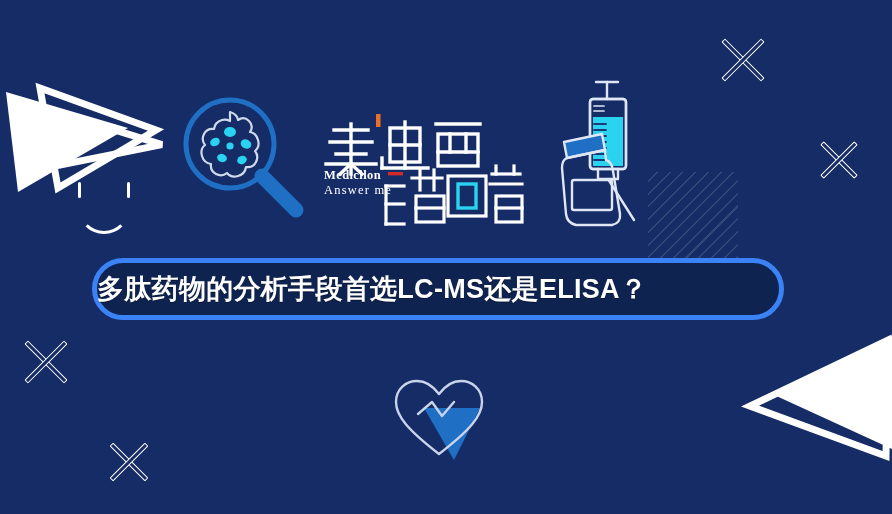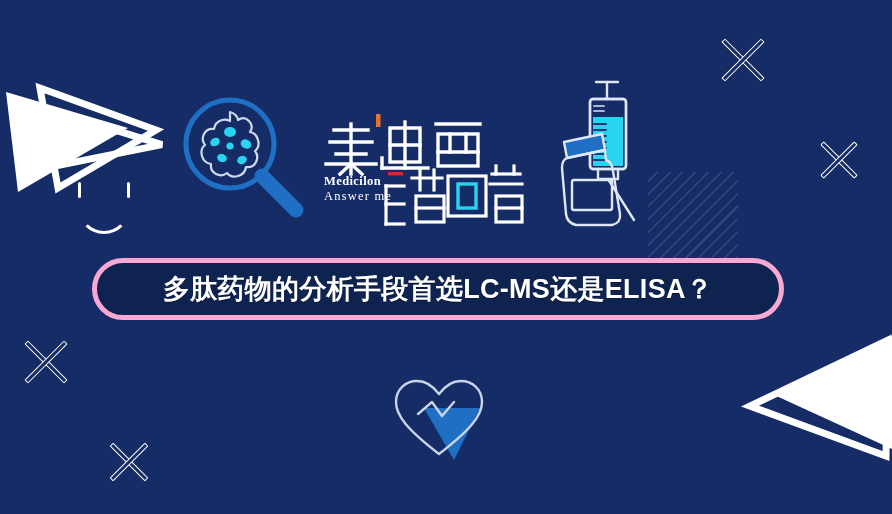--- a/index.html
+++ b/index.html
@@ -75,39 +75,39 @@
   
   .magnifier{position:absolute;left:178px;top:92px;width:128px;height:128px;}
   .syringe{position:absolute;left:546px;top:72px;width:132px;height:158px;}
   .heartchat{position:absolute;left:386px;top:372px;width:106px;height:88px;}
 
   
   .logo{
     position:absolute;left:324px;top:112px;width:200px;height:118px;
   }
   .logo-en{
-    position:absolute;left:0px;top:62px;
+    position:absolute;left:0px;top:56px;
     font-family:"Liberation Serif","DejaVu Serif",serif;
     color:#ffffff;
     line-height:1.18;
     letter-spacing:.4px;
   }
   .logo-en .l1{font-size:12.5px;font-weight:700;}
   .logo-en .l2{font-size:12.5px;font-weight:400;letter-spacing:1.2px;}
 
   
   .pill{
     position:absolute;
     left:92px;top:258px;
     width:692px;height:62px;
     box-sizing:border-box;
-    border:5px solid #f9a8d4;
+    border:5px solid #3b82f6;
     border-radius:34px;
     background:#0f2350;
-    display:flex;align-items:center;justify-content:center;
+    display:flex;align-items:center;justify-content:flex-start;
   }
   .pill-text{
     color:#ffffff;
     font-size:27px;
     font-weight:700;
     letter-spacing:.3px;
     white-space:nowrap;
     text-shadow:0 1px 0 rgba(0,0,0,.35);
     font-family:"Liberation Sans","DejaVu Sans",sans-serif;
   }

